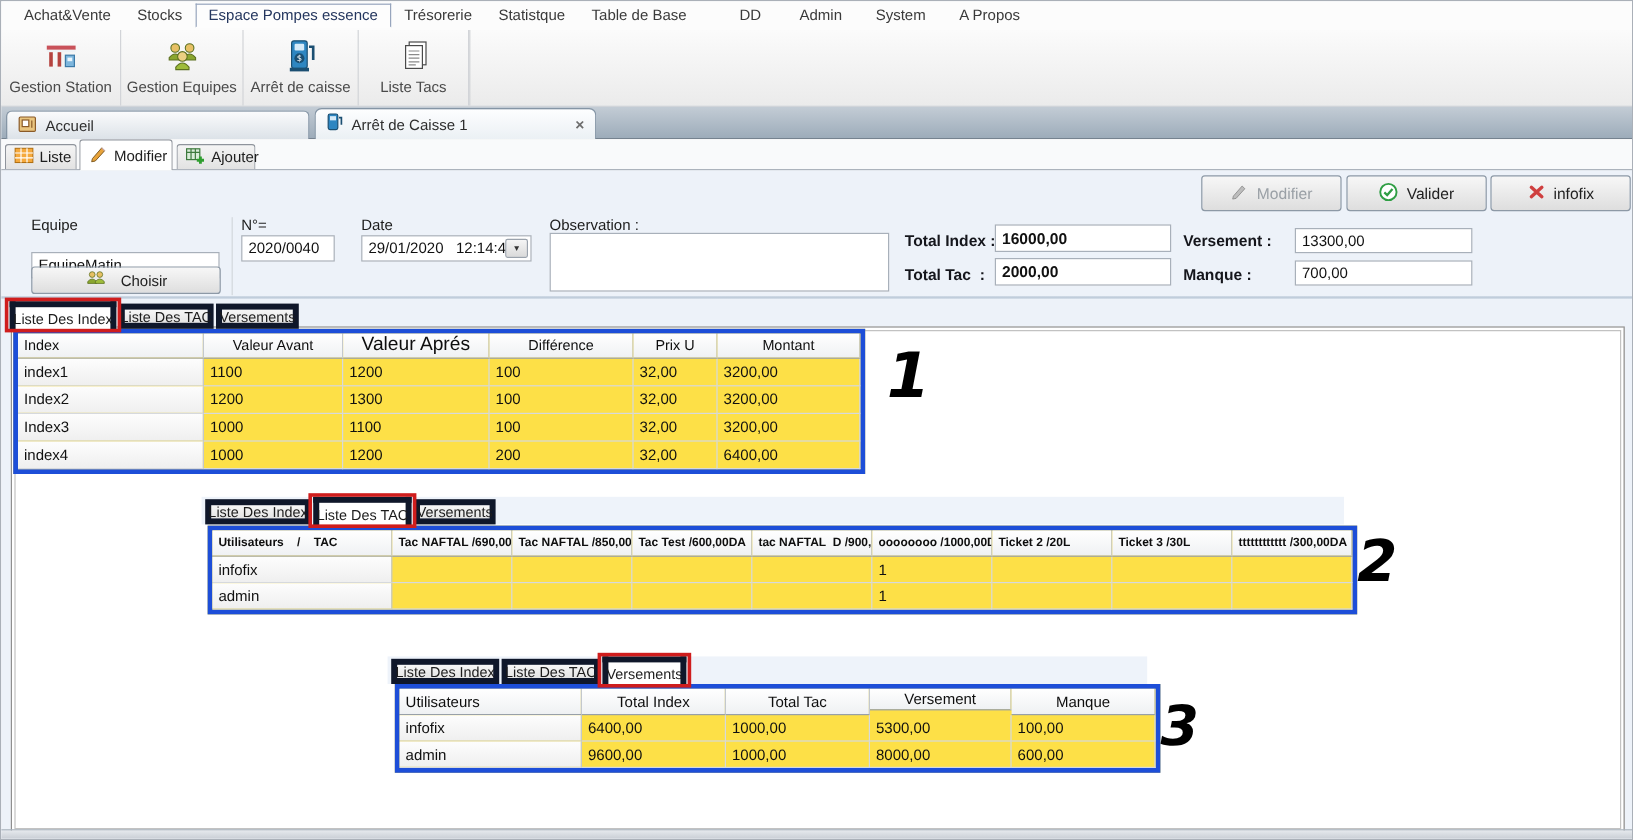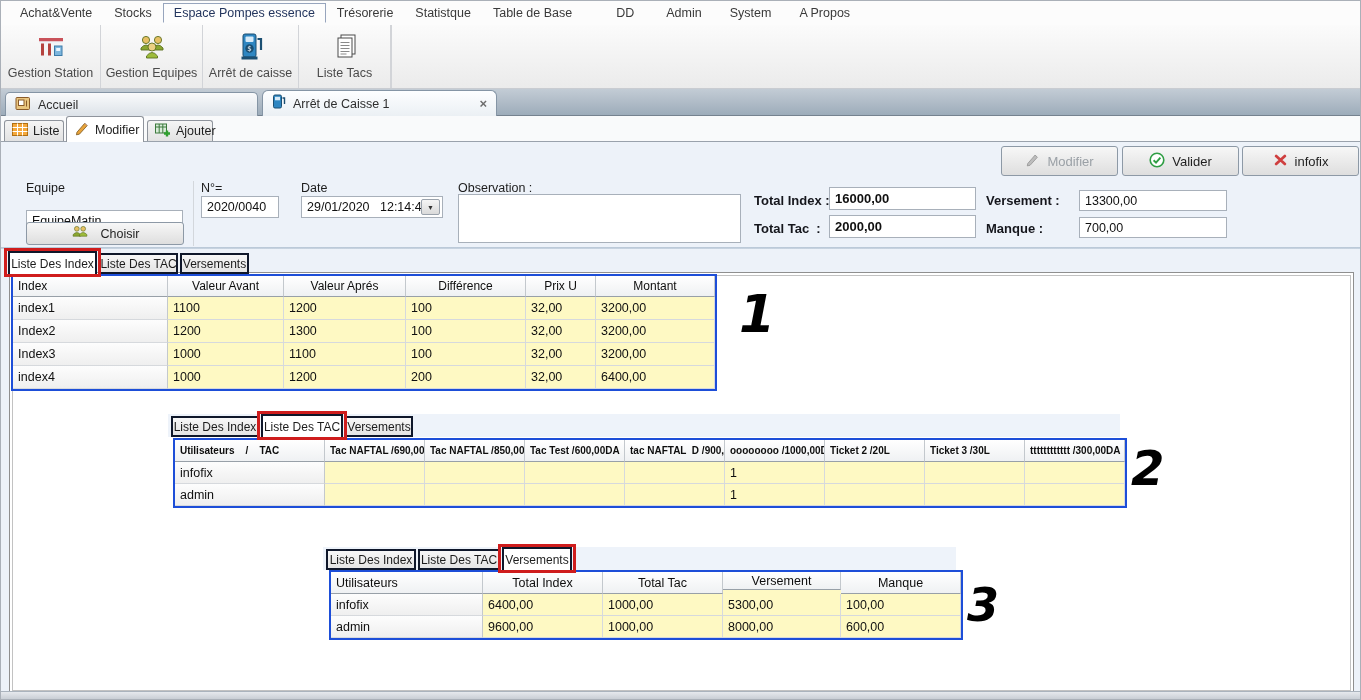--- a/index.html
+++ b/index.html
@@ -66,24 +66,24 @@
         font-size:12.5px;color:#1f1f1f;box-sizing:border-box;}
   .vline{position:absolute;width:1px;background:#d3d7dc;}
   .hline{position:absolute;height:2px;background:linear-gradient(#b6c5d5,#ccd7e3);}
 
   .panel{position:absolute;left:8px;top:130px;width:1345px;height:422px;background:#fff;
          border:1px solid #8f8f8f;box-shadow:inset 0 0 0 2px #ffffff,inset 0 0 0 3px #c2c2c2;box-sizing:border-box;}
 
   
   .sstrip{position:absolute;height:23px;background:#eef3fa;}
   .stab{position:absolute;box-sizing:border-box;display:flex;align-items:center;justify-content:center;
-        font-size:12px;color:#1c1c1c;background:linear-gradient(#f7f7f7,#e4e4e4);border:2px solid #0f172a;
+        font-size:12px;color:#1c1c1c;background:linear-gradient(#f7f7f7,#e4e4e4);border:5px solid #0f172a;
         white-space:pre;z-index:2;}
   .stab.sel{background:#fff;border-bottom:none;z-index:3;}
-  .grid{position:absolute;background:#fef9c3;border:2px solid #1d4ed8;}
+  .grid{position:absolute;background:#fde047;border:4px solid #1d4ed8;}
   .grow{display:flex;}
   .hcell{box-sizing:border-box;display:flex;align-items:center;padding:0 5px;color:#0e0e0e;
          background:linear-gradient(#ffffff,#eff1f3);border-right:1px solid #c3c8cd;border-bottom:1px solid #98a0a8;
          overflow:hidden;}
   .dcell{box-sizing:border-box;display:flex;align-items:center;padding:0 5px;font-size:12.5px;color:#101010;
          border-right:1px solid #d6d9dd;border-bottom:1px solid #d6d9dd;white-space:pre;overflow:hidden;}
   .dcell.btn{background:linear-gradient(#fdfdfd,#efefef);border-right:1px solid #c3c8cd;}
   .redbox{position:absolute;border:3px solid #cf1d1d;box-sizing:border-box;z-index:6;}
   .bignum{position:absolute;font-weight:bold;font-style:italic;color:#000;line-height:1;
           font-family:"DejaVu Sans",sans-serif;}
@@ -294,21 +294,21 @@
 
     <div id="sections" style="position:absolute;inset:0">
         <div class="stab sel" style="left: 7px; top: 109px; width: 89px; height: 24px;">Liste Des Index</div>
         <div class="redbox" style="left: 3px; top: 106px; width: 97px; height: 29px; border-color: rgb(207, 29, 29);"></div>
         <div class="stab" style="left: 98px; top: 111px; width: 79px; height: 21px;">Liste Des TAC</div>
         <div class="stab" style="left: 179px; top: 111px; width: 69px; height: 21px;">Versements</div>
         <div class="grid" style="left: 10px; top: 132px; width: 702px;">
           <div class="grow">
             <div class="hcell" style="width: 155px; height: 21px; font-size: 12px; white-space: pre; justify-content: flex-start;">Index</div>
             <div class="hcell" style="width: 116px; height: 21px; font-size: 12px; white-space: pre; justify-content: center;">Valeur Avant</div>
-            <div class="hcell" style="width: 122px; height: 21px; font-size: 12px; white-space: pre; justify-content: center;">Valeur Aprés</div>
+            <div class="hcell" style="width: 122px; height: 21px; font-size: 16px; white-space: pre; justify-content: center;">Valeur Aprés</div>
             <div class="hcell" style="width: 120px; height: 21px; font-size: 12px; white-space: pre; justify-content: center;">Différence</div>
             <div class="hcell" style="width: 70px; height: 21px; font-size: 12px; white-space: pre; justify-content: center;">Prix U</div>
             <div class="hcell" style="width: 119px; height: 21px; font-size: 12px; white-space: pre; justify-content: center;">Montant</div>
           </div>
           <div class="grow">
             <div class="dcell btn" style="width: 155px; height: 23px;">index1</div>
             <div class="dcell" style="width: 116px; height: 23px;">1100</div>
             <div class="dcell" style="width: 122px; height: 23px;">1200</div>
             <div class="dcell" style="width: 120px; height: 23px;">100</div>
             <div class="dcell" style="width: 70px; height: 23px;">32,00</div>

